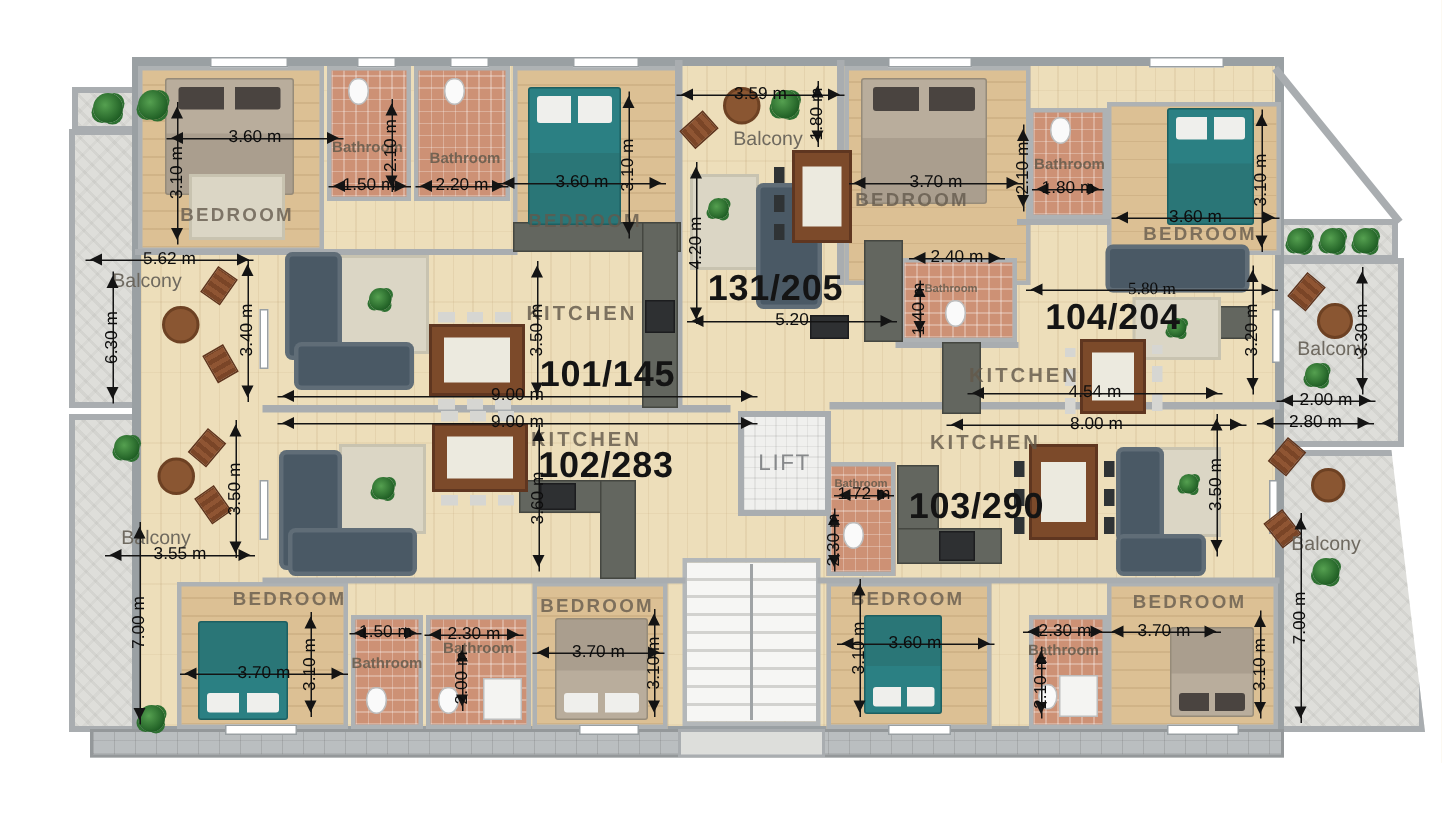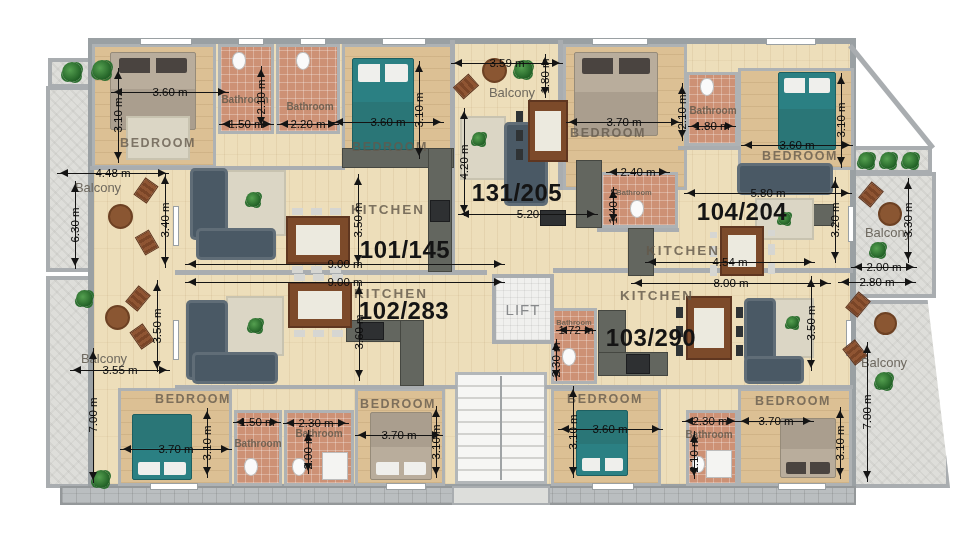--- a/index.html
+++ b/index.html
@@ -259,21 +259,21 @@
       <div class="dim h" style="left: 277px; top: 116px; width: 62px; height: 16px;">
         <i class="dline"></i>
         <span class="dlabel">2.20 m</span>
       </div>
       <div class="dim v" style="left: 253px; top: 66px; width: 16px; height: 62px;">
         <i class="dline"></i>
         <span class="dlabel">2.10 m</span>
       </div>
       <div class="dim h" style="left: 57px; top: 165px; width: 112px; height: 16px;">
         <i class="dline"></i>
-        <span class="dlabel">4.48 m</span>
+        <span class="dlabel">5.62 m</span>
       </div>
       <div class="dim v" style="left: 67px; top: 181px; width: 16px; height: 88px;">
         <i class="dline"></i>
         <span class="dlabel">6.30 m</span>
       </div>
       <div class="dim v" style="left: 157px; top: 172.5px; width: 16px; height: 95px;">
         <i class="dline"></i>
         <span class="dlabel">3.40 m</span>
       </div>
       <div class="dim h" style="left: 185px; top: 256px; width: 320px; height: 16px;">
@@ -329,21 +329,21 @@
         <span class="dlabel">1.80 m</span>
       </div>
       <div class="dim h" style="left: 741px; top: 137px; width: 112px; height: 16px;">
         <i class="dline"></i>
         <span class="dlabel">3.60 m</span>
       </div>
       <div class="dim v" style="left: 833px; top: 72.5px; width: 16px; height: 95px;">
         <i class="dline"></i>
         <span class="dlabel">3.10 m</span>
       </div>
-      <div class="dim h" style="left: 684px; top: 185px; width: 168px; height: 16px;">
+      <div class="dim h" style="left: 684px; top: 185px; width: 168px; height: 16px; font-family: Liberation Serif, serif;">
         <i class="dline"></i>
         <span class="dlabel">5.80 m</span>
       </div>
       <div class="dim v" style="left: 827px; top: 177px; width: 16px; height: 86px;">
         <i class="dline"></i>
         <span class="dlabel">3.20 m</span>
       </div>
       <div class="dim h" style="left: 645px; top: 254px; width: 170px; height: 16px;">
         <i class="dline"></i>
         <span class="dlabel">4.54 m</span>

